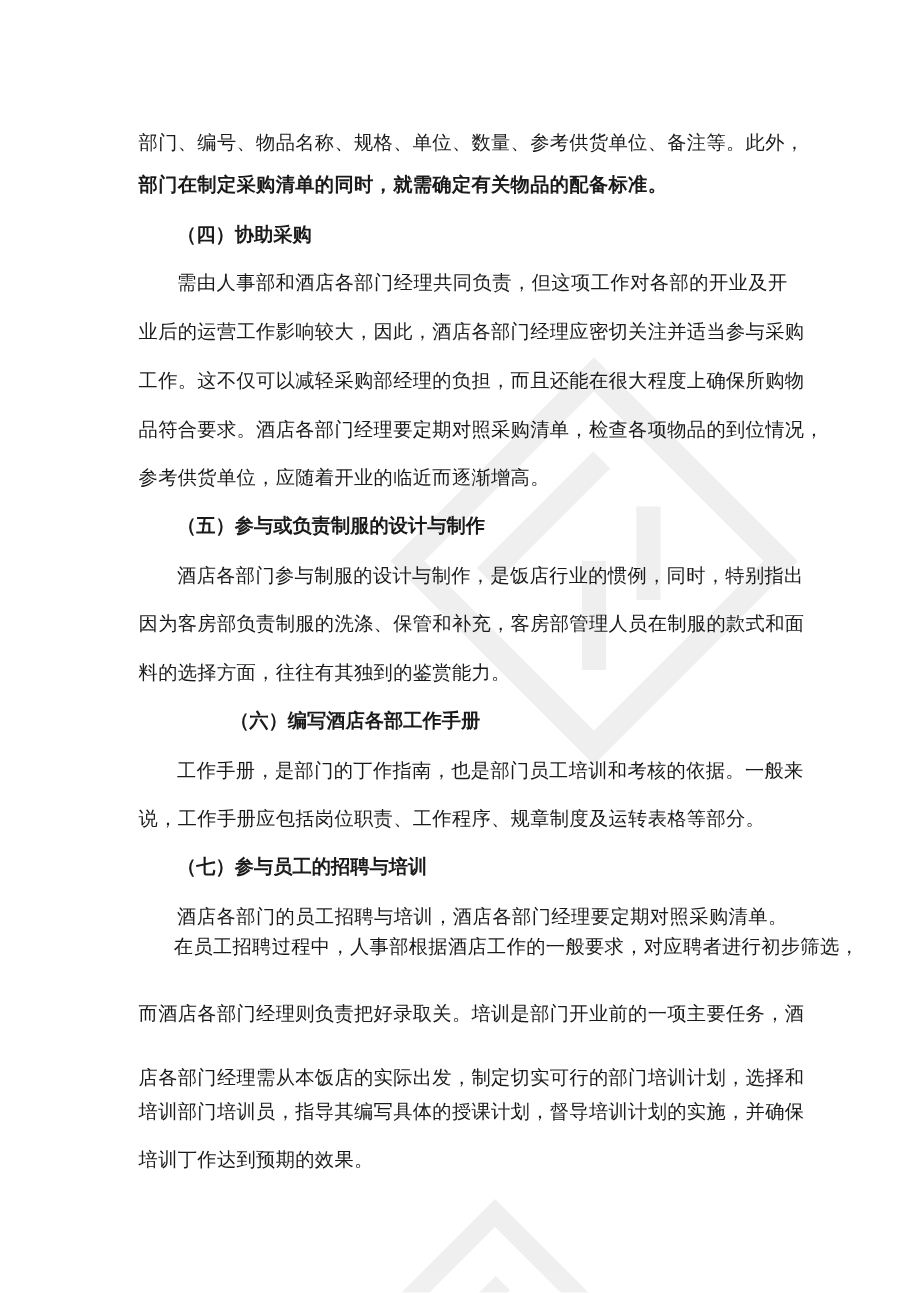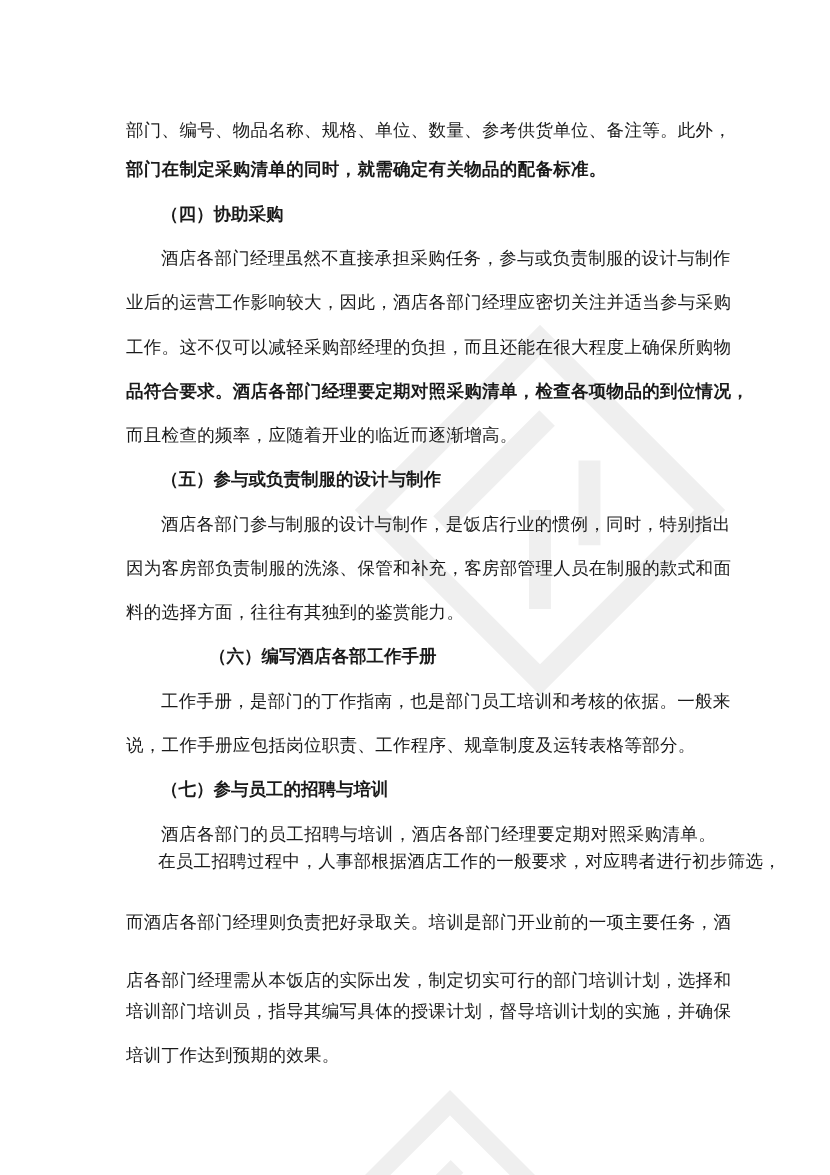--- a/index.html
+++ b/index.html
@@ -73,25 +73,25 @@
     </g>
   </svg>
 
   <div id="content">
       <div>
         <div class="line justify" style="top: 118px;">部门、编号、物品名称、规格、单位、数量、参考供货单位、备注等。此外，</div>
         <div class="line" style="top: 157px; font-weight: bold;">部门在制定采购清单的同时，就需确定有关物品的配备标准。</div>
       </div>
       <div class="heading" style="top: 202px;">（四）协助采购</div>
       <div>
-        <div class="line justify indent" style="top: 246px;">酒店各部门经理虽然不直接承担采购任务，参与或负责制服的设计与制作</div>
+        <div class="line justify indent" style="top: 246px;">需由人事部和酒店各部门经理共同负责，但这项工作对各部的开业及开</div>
         <div class="line justify" style="top: 290px;">业后的运营工作影响较大，因此，酒店各部门经理应密切关注并适当参与采购</div>
         <div class="line justify" style="top: 335px;">工作。这不仅可以减轻采购部经理的负担，而且还能在很大程度上确保所购物</div>
-        <div class="line justify" style="top: 379px; font-weight: bold;">品符合要求。酒店各部门经理要定期对照采购清单，检查各项物品的到位情况，</div>
-        <div class="line" style="top: 423px;">而且检查的频率，应随着开业的临近而逐渐增高。</div>
+        <div class="line justify" style="top: 379px;">品符合要求。酒店各部门经理要定期对照采购清单，检查各项物品的到位情况，</div>
+        <div class="line" style="top: 423px;">参考供货单位，应随着开业的临近而逐渐增高。</div>
       </div>
       <div class="heading" style="top: 467px;">（五）参与或负责制服的设计与制作</div>
       <div>
         <div class="line justify indent" style="top: 512px;">酒店各部门参与制服的设计与制作，是饭店行业的惯例，同时，特别指出</div>
         <div class="line justify" style="top: 556px;">因为客房部负责制服的洗涤、保管和补充，客房部管理人员在制服的款式和面</div>
         <div class="line" style="top: 600px;">料的选择方面，往往有其独到的鉴赏能力。</div>
       </div>
       <div class="heading" style="top: 644px; margin-left: 48px;">（六）编写酒店各部工作手册</div>
       <div>
         <div class="line justify indent" style="top: 689px;">工作手册，是部门的丁作指南，也是部门员工培训和考核的依据。一般来</div>

